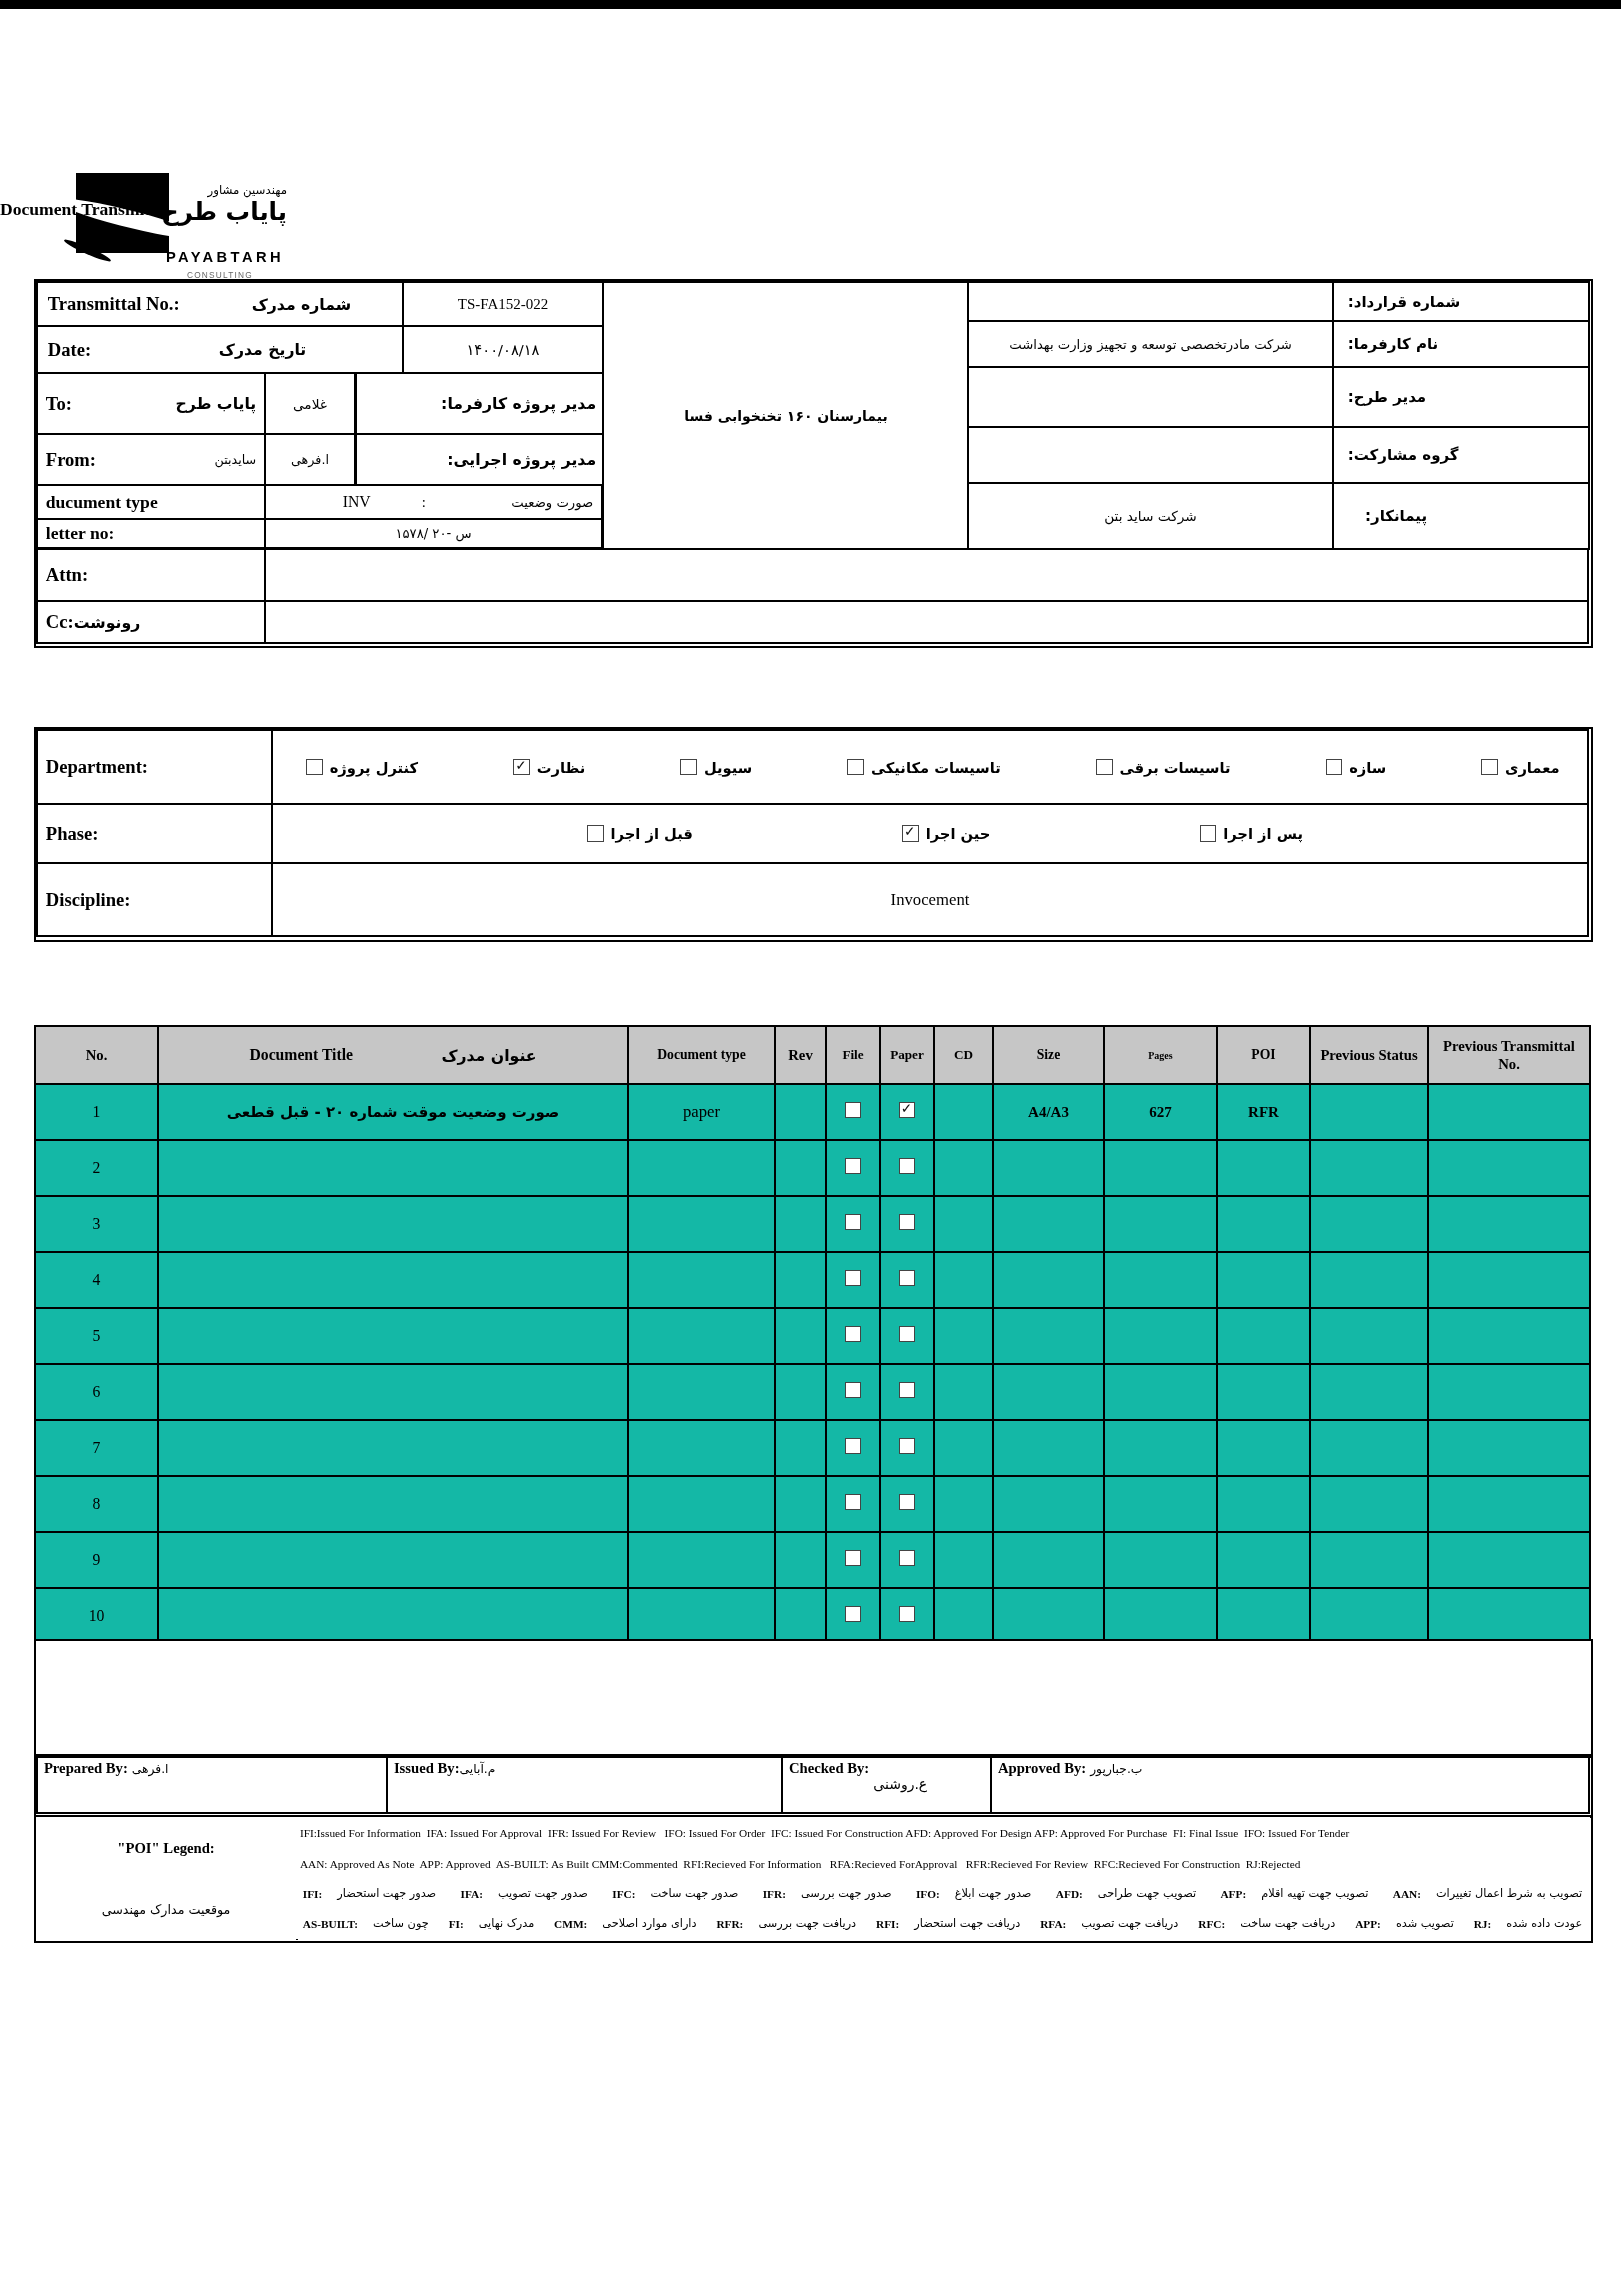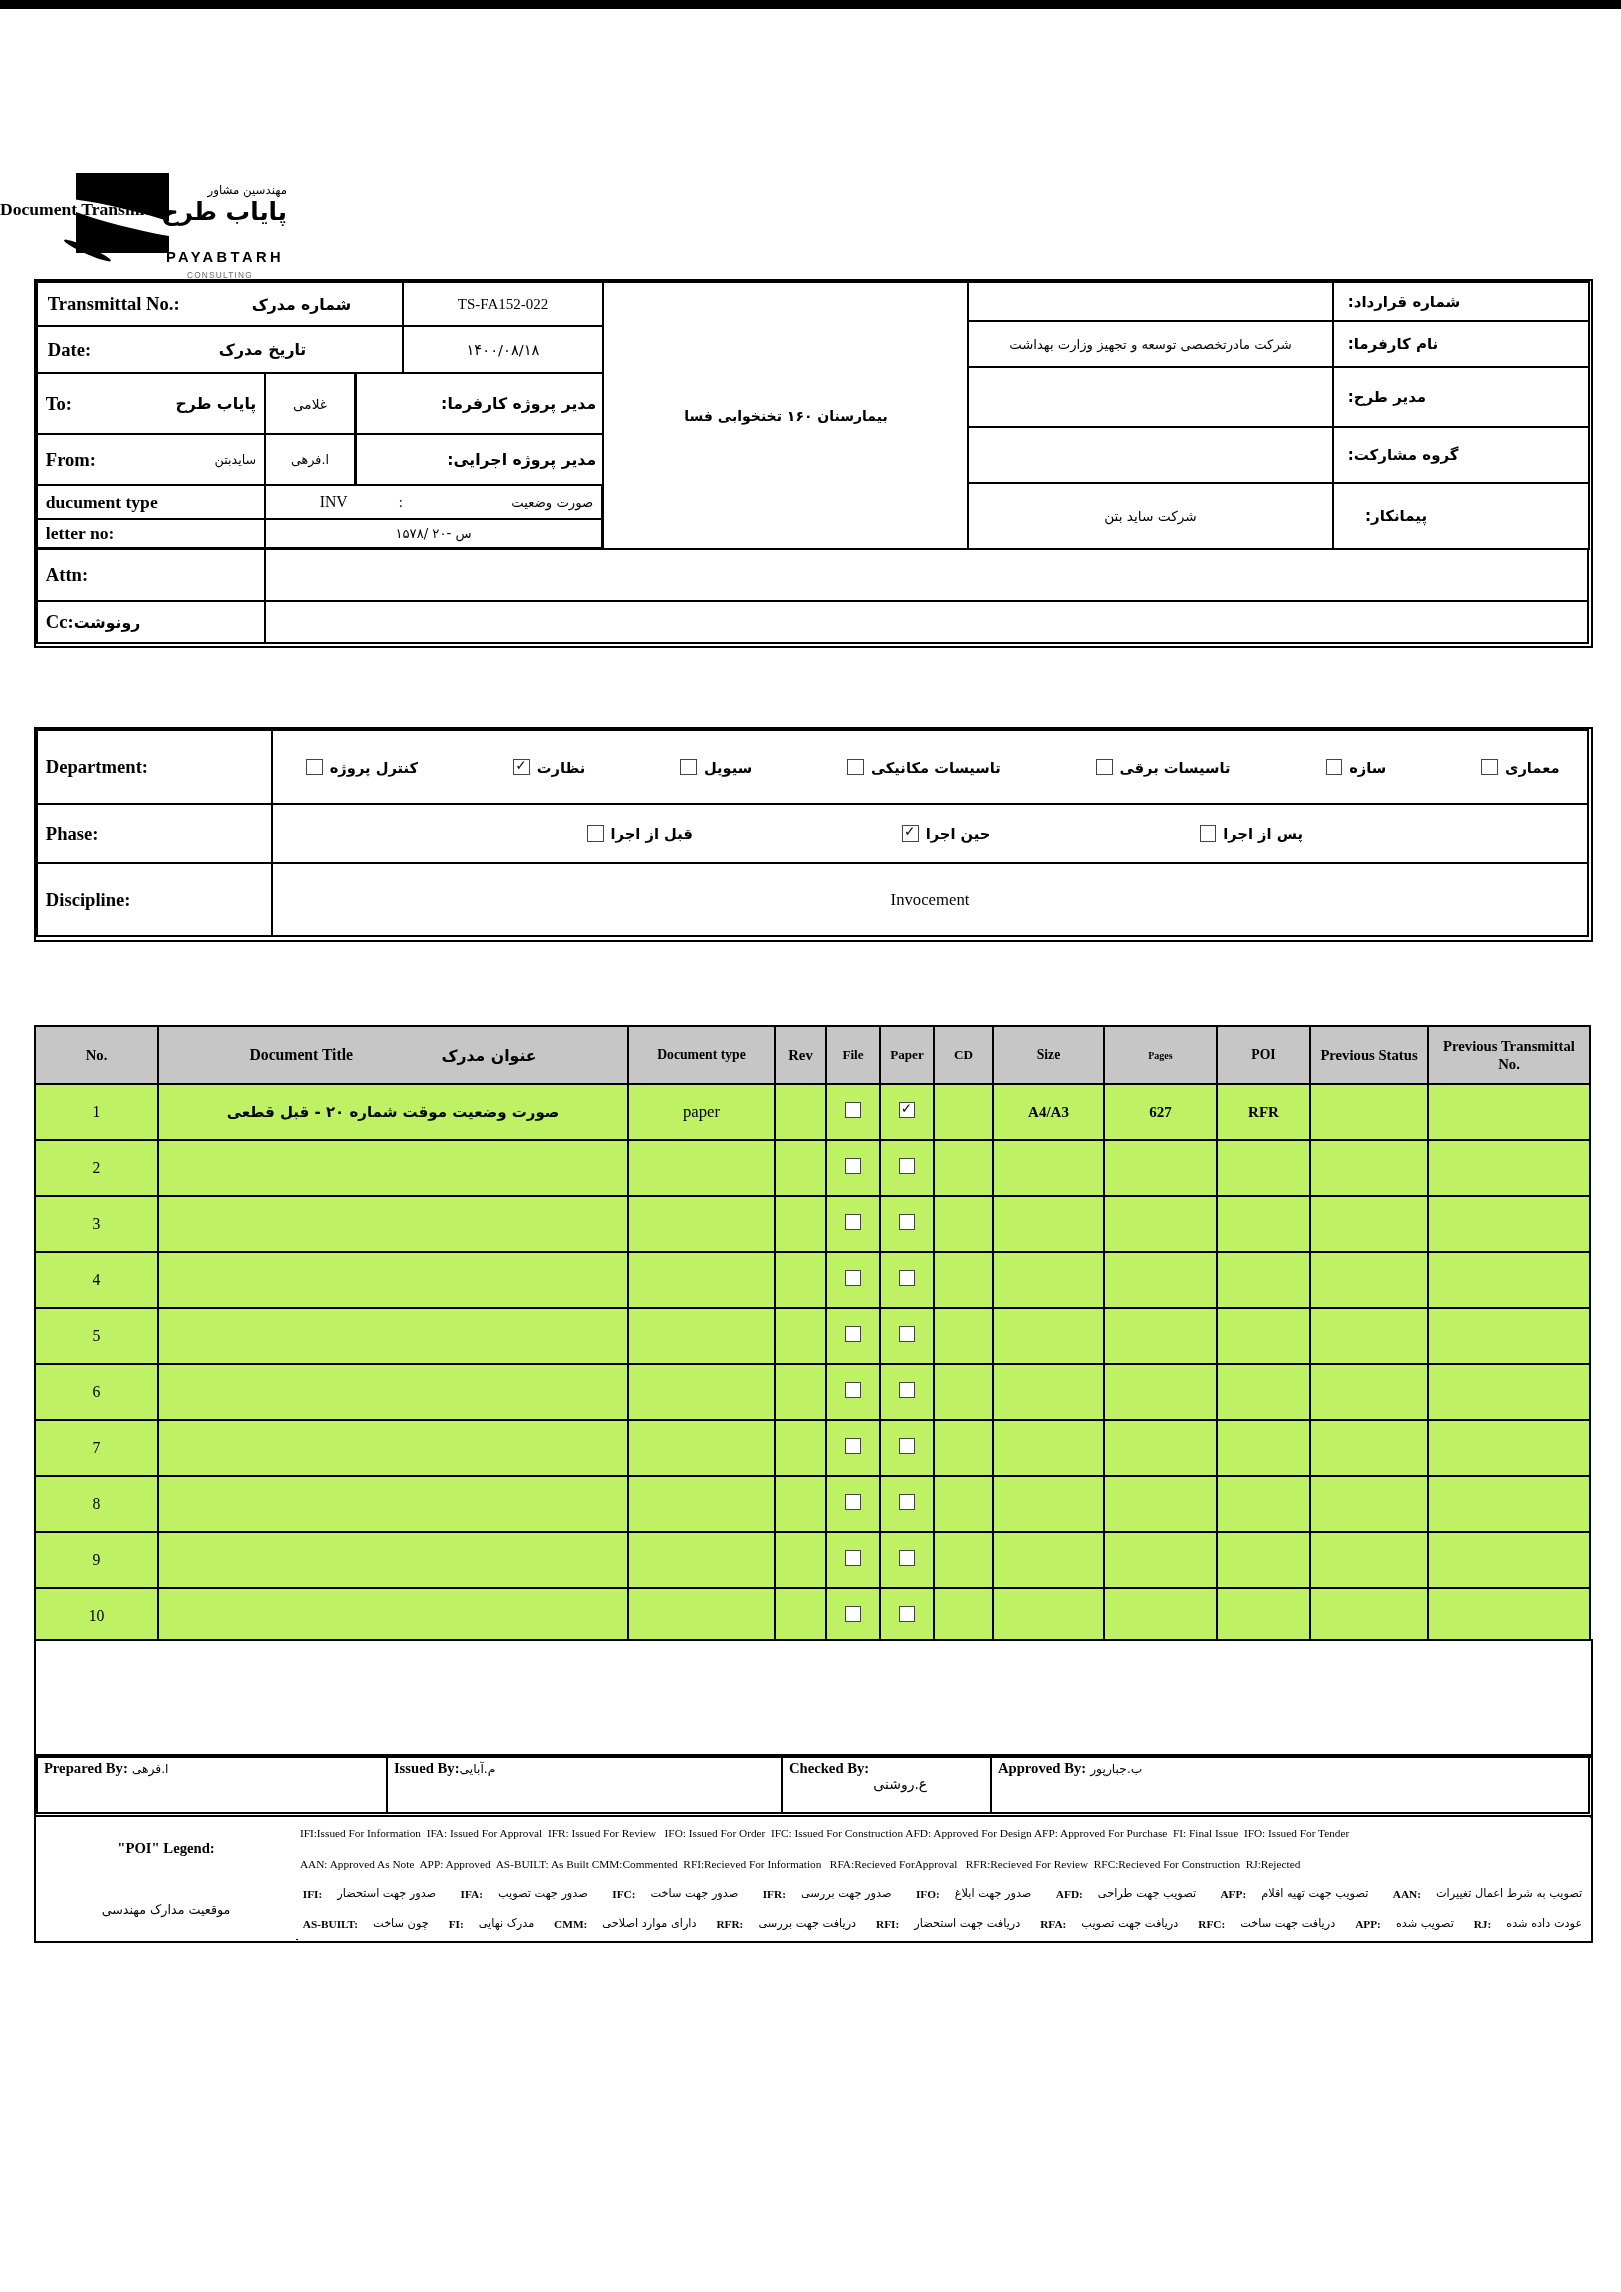--- a/index.html
+++ b/index.html
@@ -12,21 +12,21 @@
   .fa-b{font-family:"DejaVu Sans","Liberation Sans",sans-serif;font-weight:bold;}
   .b{font-weight:bold;}
   .cell{position:absolute;box-sizing:border-box;border:2px solid #000;background:#fff;display:flex;align-items:center;}
   .cen{justify-content:center;text-align:center;}
   
   .cb{display:inline-block;width:14.7px;height:14.7px;border:1.5px solid #444;background:#fff;position:relative;flex:none;}
   .cb.checked::after{content:"✓";position:absolute;left:1px;top:-2.9px;font-size:13.7px;color:#111;font-family:"DejaVu Sans",sans-serif;}
   .chk-item{display:inline-flex;direction:ltr;align-items:center;gap:6.9px;font-size:14.7px;}
   .chk-row{display:flex;align-items:center;justify-content:space-between;}
   
-  table.doc{border-collapse:collapse;table-layout:fixed;width:1554px;background:#bef264;}
+  table.doc{border-collapse:collapse;table-layout:fixed;width:1554px;background:#14b8a6;}
   table.doc td,table.doc th{border:2px solid #000;overflow:hidden;text-align:center;vertical-align:middle;padding:0 2px;}
   table.doc th{background:#c6c6c6;font-weight:bold;font-size:14.7px;}
   table.doc{border:2.9px solid #000;}
   table.doc tr{height:56px;}
   table.doc tr.hdr{height:58px;}
   .hdr-small{font-size:11.8px;line-height:1.25;}
   .titlehdr{display:flex;justify-content:space-evenly;align-items:flex-start;}
   
   .lgd-en{font-size:11.3px;white-space:pre;overflow:hidden;}
   .lgd-fa-row{display:flex;justify-content:space-between;align-items:center;}
@@ -90,21 +90,21 @@
     <span>ا.فرهی</span>
   </div>
   <div class="cell fa-b" dir="rtl" style="left:319px;top:152px;width:249px;height:53px;padding:0 5.9px;font-size:15.7px;">
     <span>مدیر پروژه اجرایی:</span>
   </div>
 
   <div class="cell" style="left:0;top:203px;width:230px;height:36px;padding:0 7.8px;">
     <span class="b" style="font-size:17.6px;">ducument type</span>
   </div>
   <div class="cell" style="left:228px;top:203px;width:339px;height:36px;padding:0 7.8px;">
-    <span style="font-size:15.7px;margin-left:46px;">INV</span>
+    <span style="font-size:15.7px;margin-left:69px;">INV</span>
     <span style="margin-left:51px;font-size:14.7px;">:</span>
     <span class="fa" style="margin-left:auto;font-size:13.2px;">صورت وضعیت</span>
   </div>
 
   <div class="cell" style="left:0;top:237px;width:230px;height:31px;padding:0 7.8px;">
     <span class="b" style="font-size:17.6px;">letter no:</span>
   </div>
   <div class="cell cen fa" dir="ltr" style="left:228px;top:237px;width:339px;height:31px;font-size:13.2px;">
     <span>۱۵۷۸/ ۲۰- س</span>
   </div>

